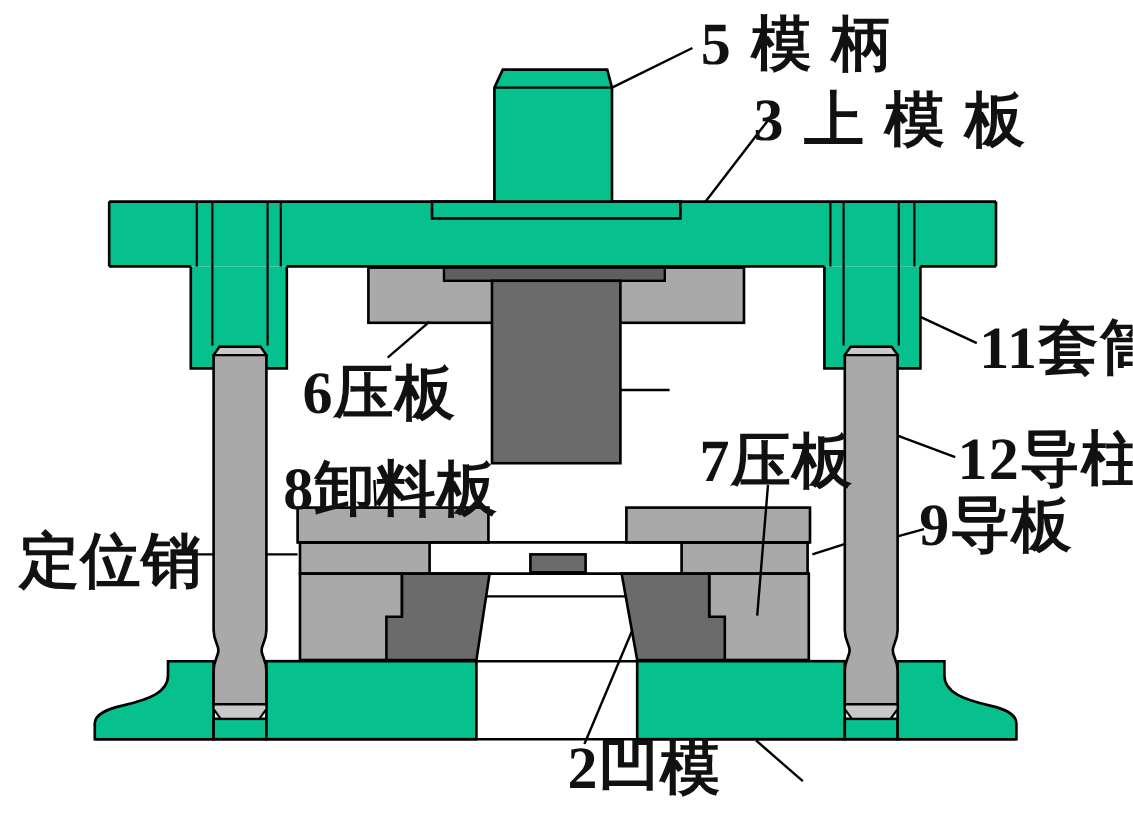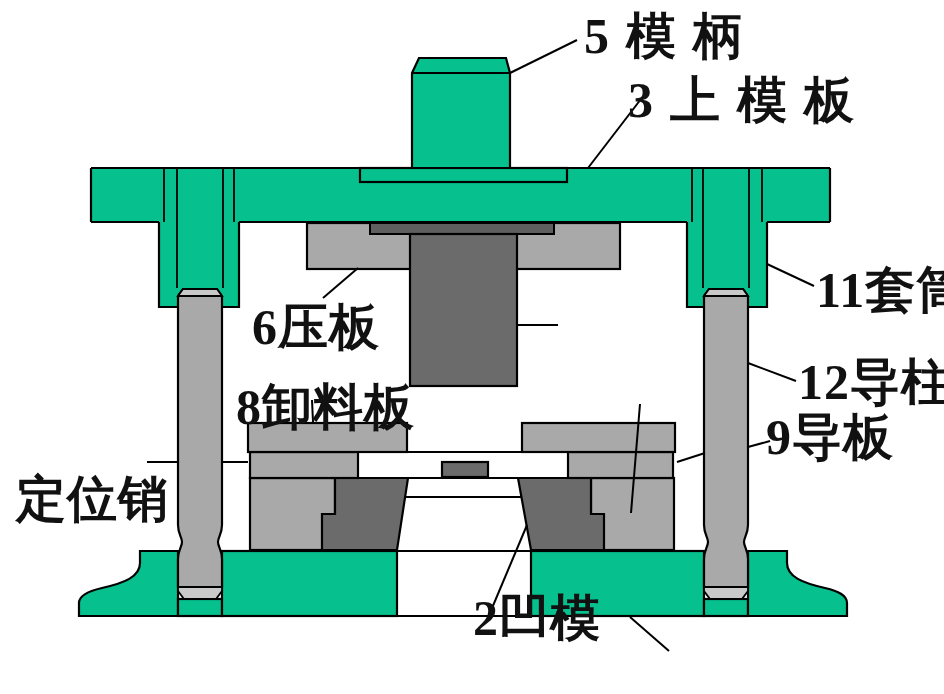--- a/index.html
+++ b/index.html
@@ -93,18 +93,19 @@
       <path class="leader" d="M147,462 L178,462 M222,462 L248,462"></path>
       <path class="leader" d="M487,620 L527,525"></path>
       <path class="leader" d="M630,617 L669,651"></path>
     </g>
   </svg>
 
   <div class="lbl spread" style="left:584px;top:10px;">5模柄</div>
   <div class="lbl spread" style="left:628px;top:74px;">3上模板</div>
   <div class="lbl" style="left:252px;top:301px;">6压板</div>
   <div class="lbl" style="left:236px;top:337px;margin-top:44px;">8卸料板</div>
+  <div class="lbl" style="left:583px;top:358px;">7压板</div>
   <div class="lbl" style="left:816px;top:264px;">11套筒</div>
   <div class="lbl" style="left:798px;top:356px;">12导柱</div>
   <div class="lbl" style="left:766px;top:411px;">9导板</div>
-  <div class="lbl" style="left:16px;top:441px;margin-top:32px;">定位销</div>
-  <div class="lbl" style="left:473px;top:592px;">2凹模</div>
+  <div class="lbl" style="left:16px;top:441px;">定位销</div>
+  <div class="lbl" style="left:473px;top:614px;">2凹模</div>
 </div>
 
 </body></html>

